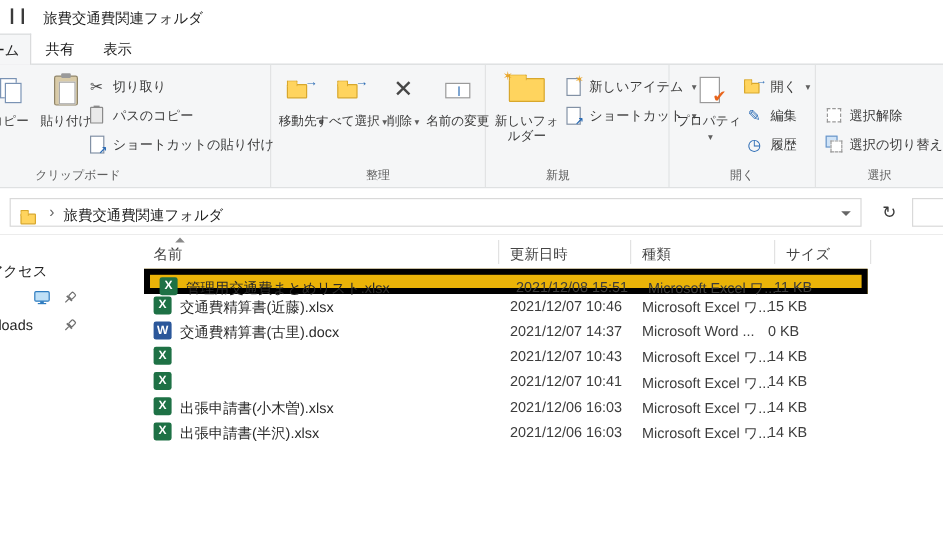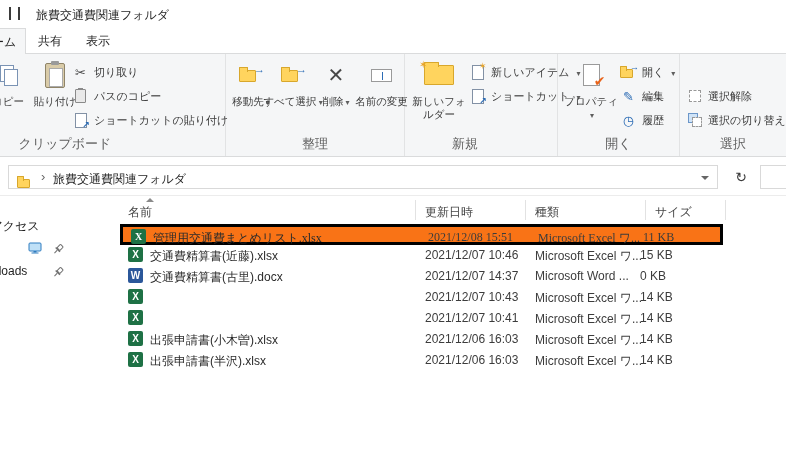--- a/index.html
+++ b/index.html
@@ -16,21 +16,21 @@
   
   .tabrow{position:absolute;left:-30px;top:28px;display:flex;z-index:3;}
   .tab{height:25px;padding-top:5px;text-align:center;font-size:12px;color:#1f1f1f;}
   .tab.home{width:56px;height:26px;background:#f5f6f7;border:1px solid #dadbdc;border-bottom:none;}
   .tab.plain{width:48px;}
 
   
   .ribbon{position:absolute;left:0;top:53px;width:100%;height:104px;background:#f5f6f7;
     border-top:1px solid #dadbdc;border-bottom:1px solid #dadbdc;}
   .rgroup{position:absolute;top:0;height:102px;border-right:1px solid #e2e3e4;}
-  .glabel{position:absolute;bottom:3px;font-size:13px;color:#5e5e5e;text-align:center;white-space:nowrap;}
+  .glabel{position:absolute;bottom:3px;font-size:10px;color:#5e5e5e;text-align:center;white-space:nowrap;}
   .large-btn{position:absolute;top:4px;height:78px;display:flex;flex-direction:column;align-items:center;
     font-size:10.5px;color:#3a3a3a;text-align:center;cursor:default;}
   .large-btn .ico{height:34px;display:flex;align-items:center;justify-content:center;}
   .large-btn .lbl{margin-top:3px;line-height:1.25;white-space:nowrap;}
   .large-btn .lbl.wrap{white-space:normal;word-break:break-all;width:56px;}
   .small-btn{position:absolute;height:22px;display:flex;align-items:center;gap:5px;font-size:11px;color:#3a3a3a;white-space:nowrap;justify-content:flex-end;}
   .si{width:17px;display:inline-flex;justify-content:center;align-items:center;}
   .dd::after{content:"▾";font-size:8px;color:#5f5f5f;margin-left:2px;}
 
   
@@ -98,21 +98,21 @@
 
   
   .lheader{position:absolute;left:118px;top:2px;right:0;height:24px;font-size:12px;color:#454545;}
   .hcell{position:absolute;top:6px;white-space:nowrap;}
   .hsep{position:absolute;top:2px;width:1px;height:20px;background:#e2e2e2;}
   .sortcaret{position:absolute;left:28px;top:0;width:0;height:0;border-left:4px solid transparent;
     border-right:4px solid transparent;border-bottom:4px solid #8a8a8a;}
 
   
   .row{position:absolute;left:120px;width:603px;height:21px;font-size:12px;color:#2b2b2b;}
-  .row.sel{background:#f97316;border:3px solid #000000;font-family:Liberation Serif, serif;}
+  .row.sel{background:#eab308;border:5px solid #000000;}
   .cell{position:absolute;top:3px;white-space:nowrap;}
   .c-name{left:30px;}
   .c-date{left:305px;color:#3c3c3c;}
   .c-type{left:415px;color:#3c3c3c;}
   .c-size{left:520px;width:74px;text-align:left;color:#3c3c3c;}
   .ficon{position:absolute;left:8px;top:2px;width:15px;height:15px;border-radius:2px;color:#fff;
     font-weight:bold;font-size:10px;display:flex;align-items:center;justify-content:center;}
   .ficon.excel{background:#1e7145;}
   .ficon.word{background:#2b579a;}
   .ficon.excel::after{content:"X";}

